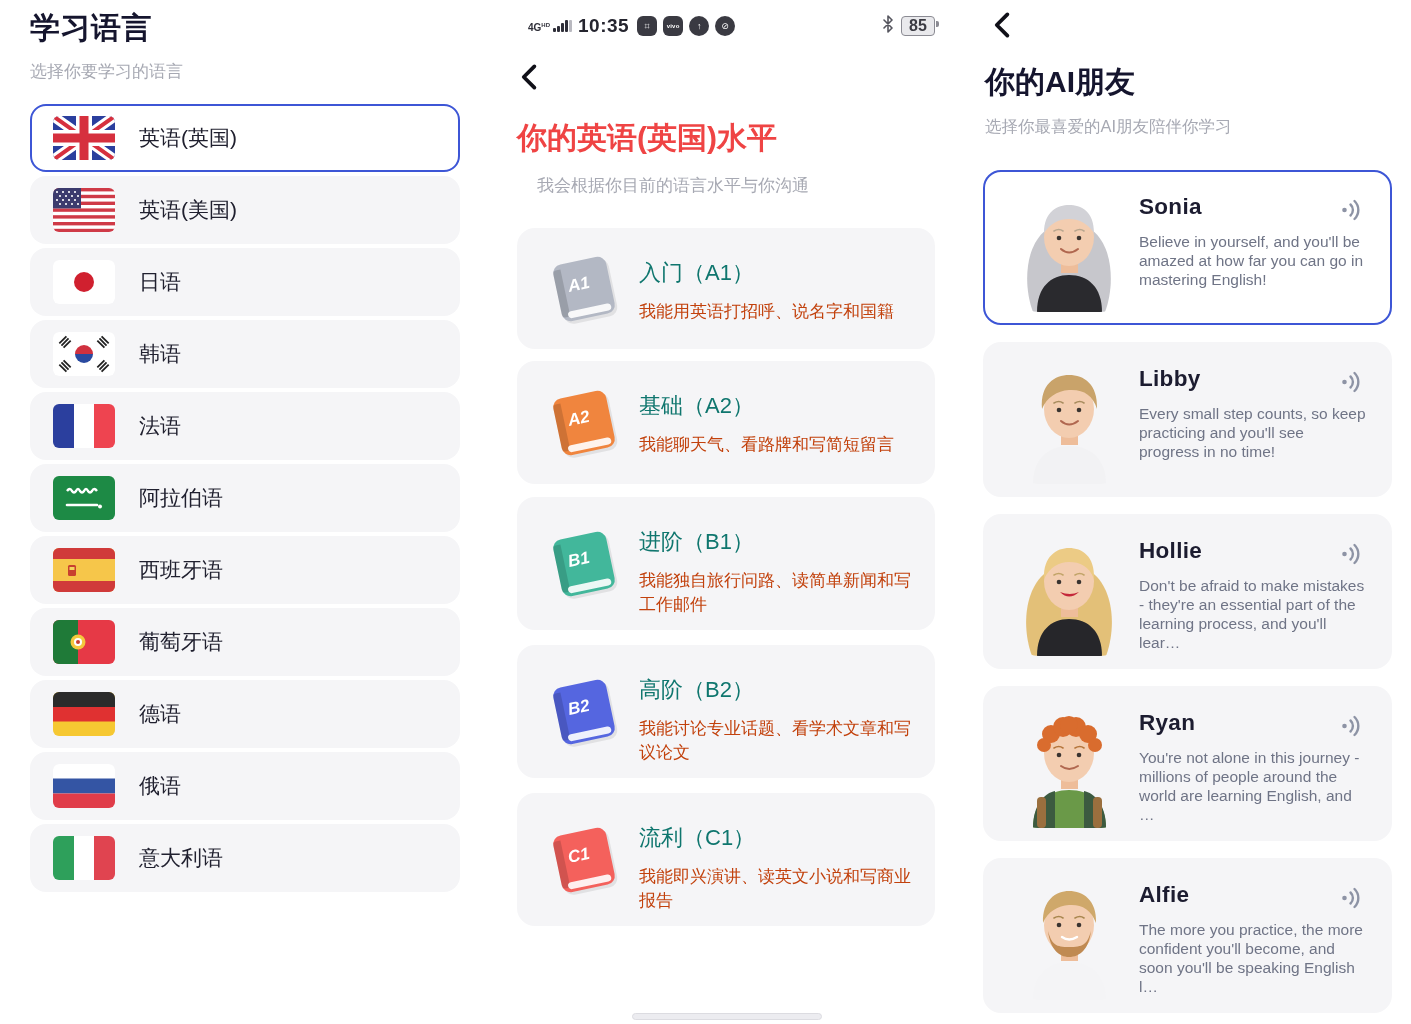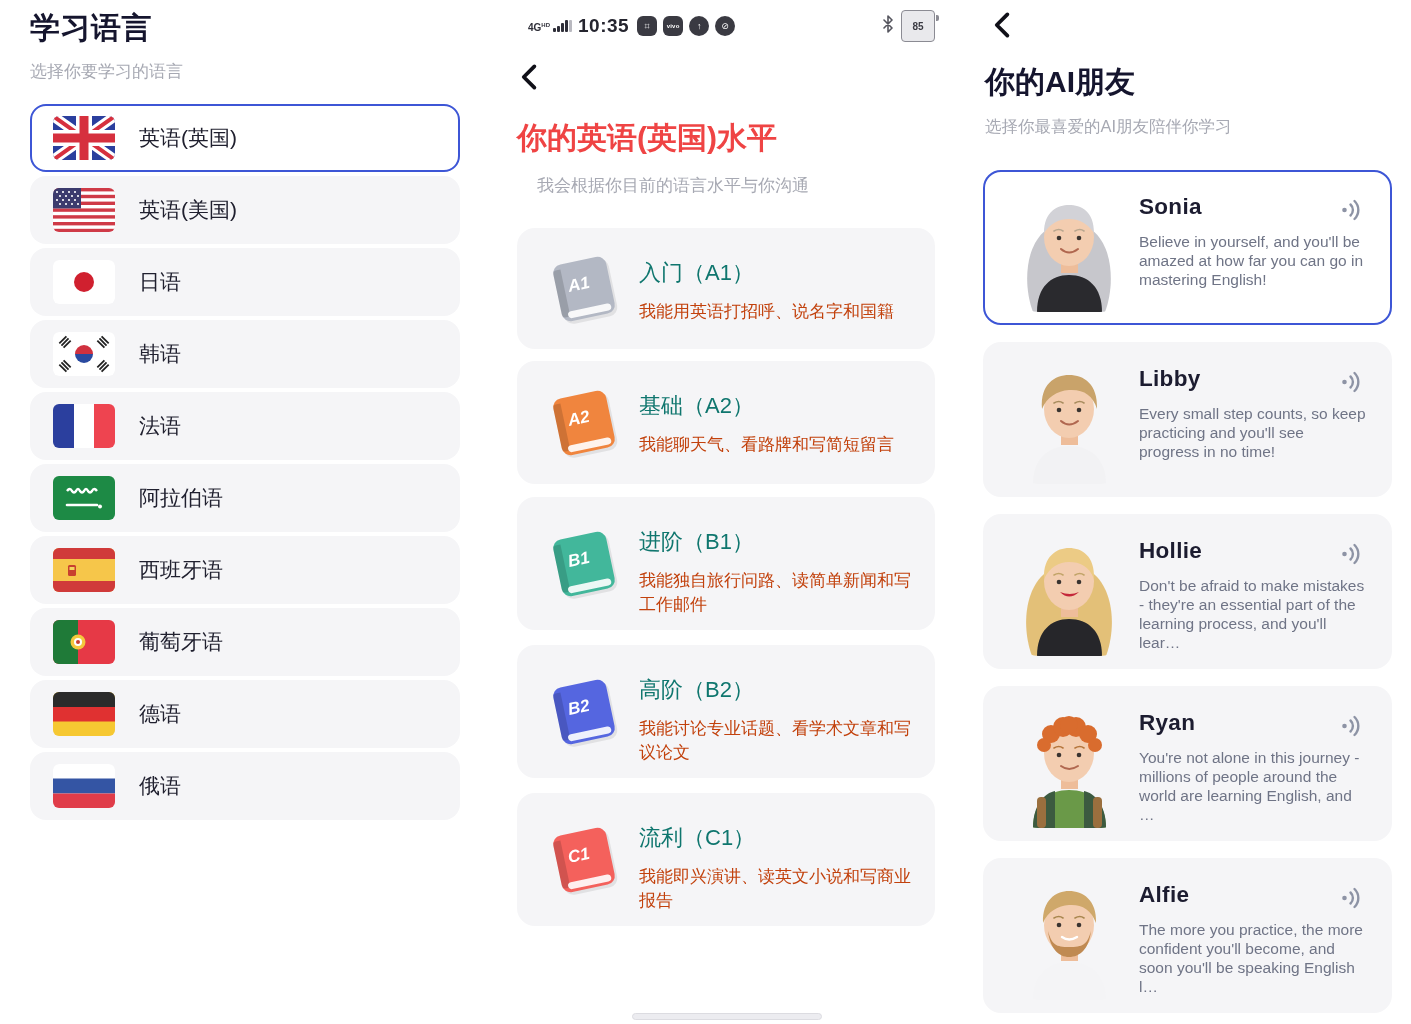--- a/index.html
+++ b/index.html
@@ -26,21 +26,21 @@
   .sig { display:flex; align-items:flex-end; gap:1px; margin-right:6px; }
   .sig .nt { font-size:10px; font-weight:700; color:#2e2e38; line-height:9px; text-align:left; margin-right:2px;}
   .sig .nt small{ font-size:6px; vertical-align:super;}
   .sig i { display:block; width:3px; background:#2e2e38; border-radius:1px; }
   .time { font-size:19px; font-weight:600; color:#25252f; margin-right:8px; letter-spacing:.5px;}
   .sb-app { width:20px; height:20px; border-radius:6px; background:#3a3a42; color:#fff; display:flex; align-items:center; justify-content:center; font-size:9px; margin-right:6px; }
   .sb-app.round { border-radius:50%; }
   .sb-app .vivo { font-size:6px; font-weight:700; letter-spacing:.2px;}
   .sb-spacer { flex:1; }
   .bt { margin-right:7px; }
-  .battery { position:relative; width:34px; height:32px; border:1.6px solid #8b8b93; border-radius:4px; display:flex; align-items:center; justify-content:center; font-size:10px; font-weight:700; color:#3a3a42; background:#e9e9ec; }
+  .battery { position:relative; width:34px; height:20px; border:1.6px solid #8b8b93; border-radius:4px; display:flex; align-items:center; justify-content:center; font-size:16px; font-weight:700; color:#3a3a42; background:#e9e9ec; }
   .battery::after { content:""; position:absolute; right:-5px; top:4px; width:3px; height:6px; background:#8b8b93; border-radius:0 2px 2px 0; }
 
   .back-btn { position:absolute; width:30px; height:30px; cursor:pointer; }
   #panel-middle .back-btn { left:45px; top:62px; }
   #panel-right  .back-btn { left:38px; top:10px; }
 
   .mp-title { position:absolute; left:47px; top:118px; font-size:30px; font-weight:800; color:#ef4444; }
   .mp-sub   { position:absolute; left:47px; top:174px; font-size:17px; color:#a7a9b3;margin-left:20px; }
   .level-list { position:absolute; left:47px; top:228px; width:418px; display:flex; flex-direction:column; }
   .level-card { position:relative; background:#f5f5f7; border-radius:18px; cursor:pointer; }
@@ -226,20 +226,30 @@
         <span class="flag">
           <svg viewBox="0 0 62 44">
               <rect width="62" height="44" fill="#fff"></rect>
               <rect y="14.5" width="62" height="15" fill="#3455a4"></rect>
               <rect y="29.5" width="62" height="14.5" fill="#e03c49"></rect>
             </svg>
         </span>
         <span class="lang-label">俄语</span>
       </div>
 
+      <div class="lang-item">
+        <span class="flag">
+          <svg viewBox="0 0 62 44">
+              <rect width="62" height="44" fill="#fff"></rect>
+              <rect width="21" height="44" fill="#2ea05b"></rect>
+              <rect x="41" width="21" height="44" fill="#e04450"></rect>
+            </svg>
+        </span>
+        <span class="lang-label">意大利语</span>
+      </div>
 
     </div>
   </div>
 
   <div class="panel" id="panel-middle">
 
     <div class="statusbar">
       <span class="sig">
         <span class="nt"><span>4G</span><small>HD</small><br></span>
         <i style="height:4px"></i>

